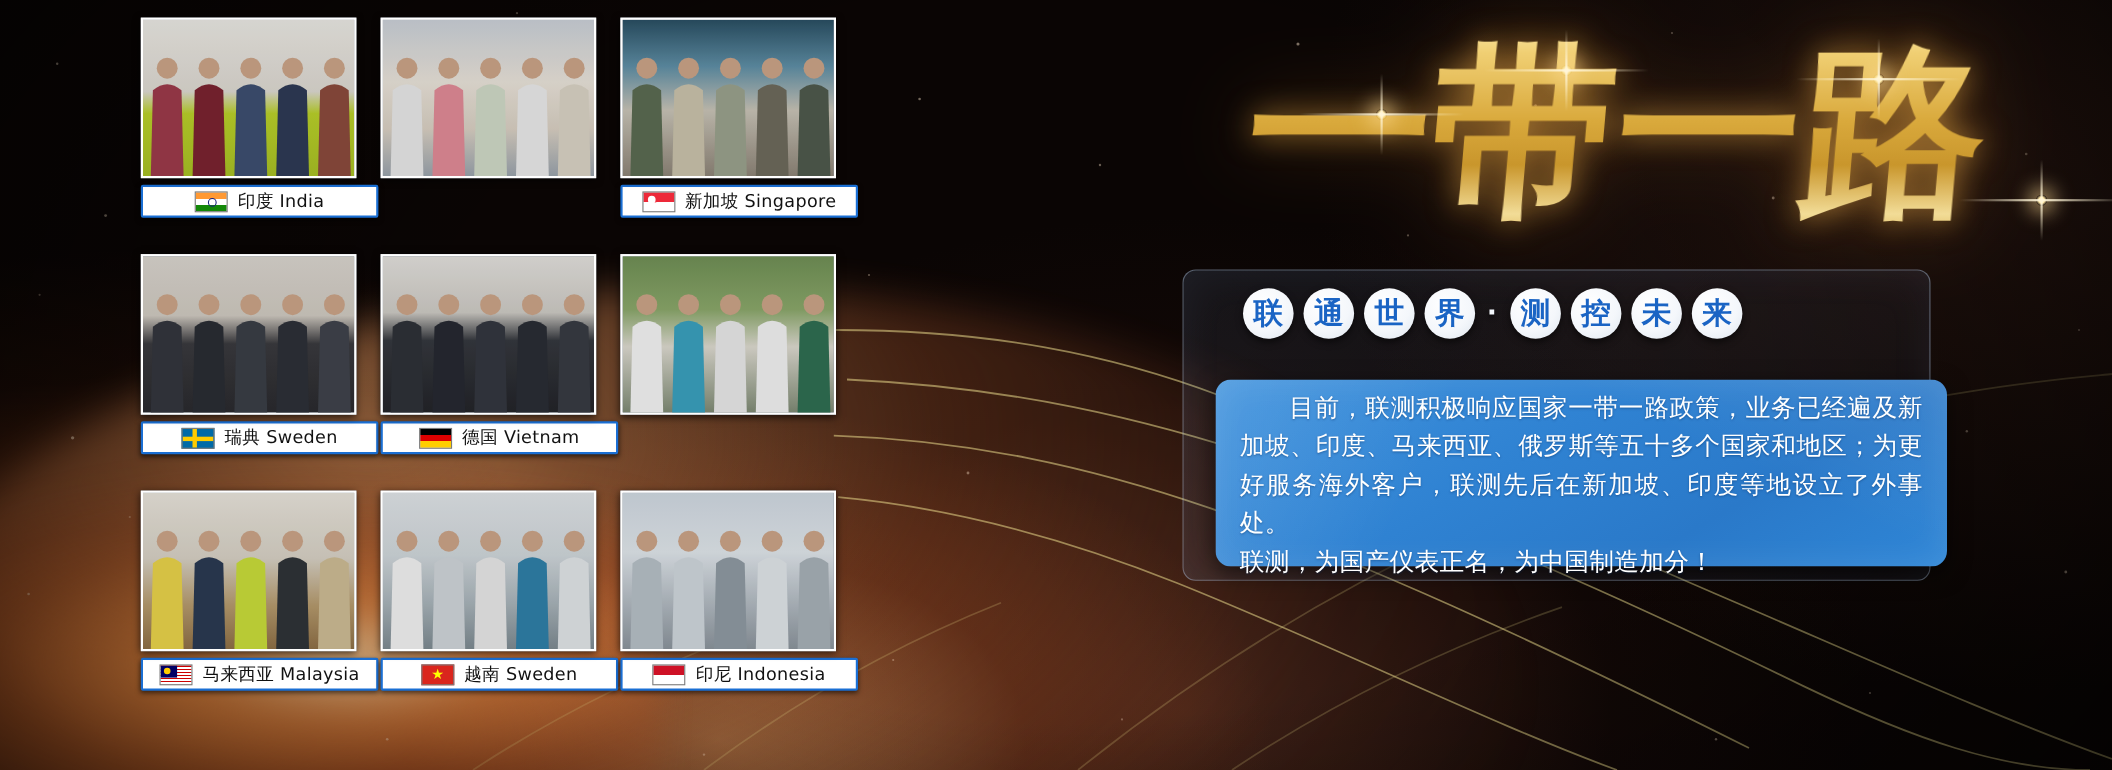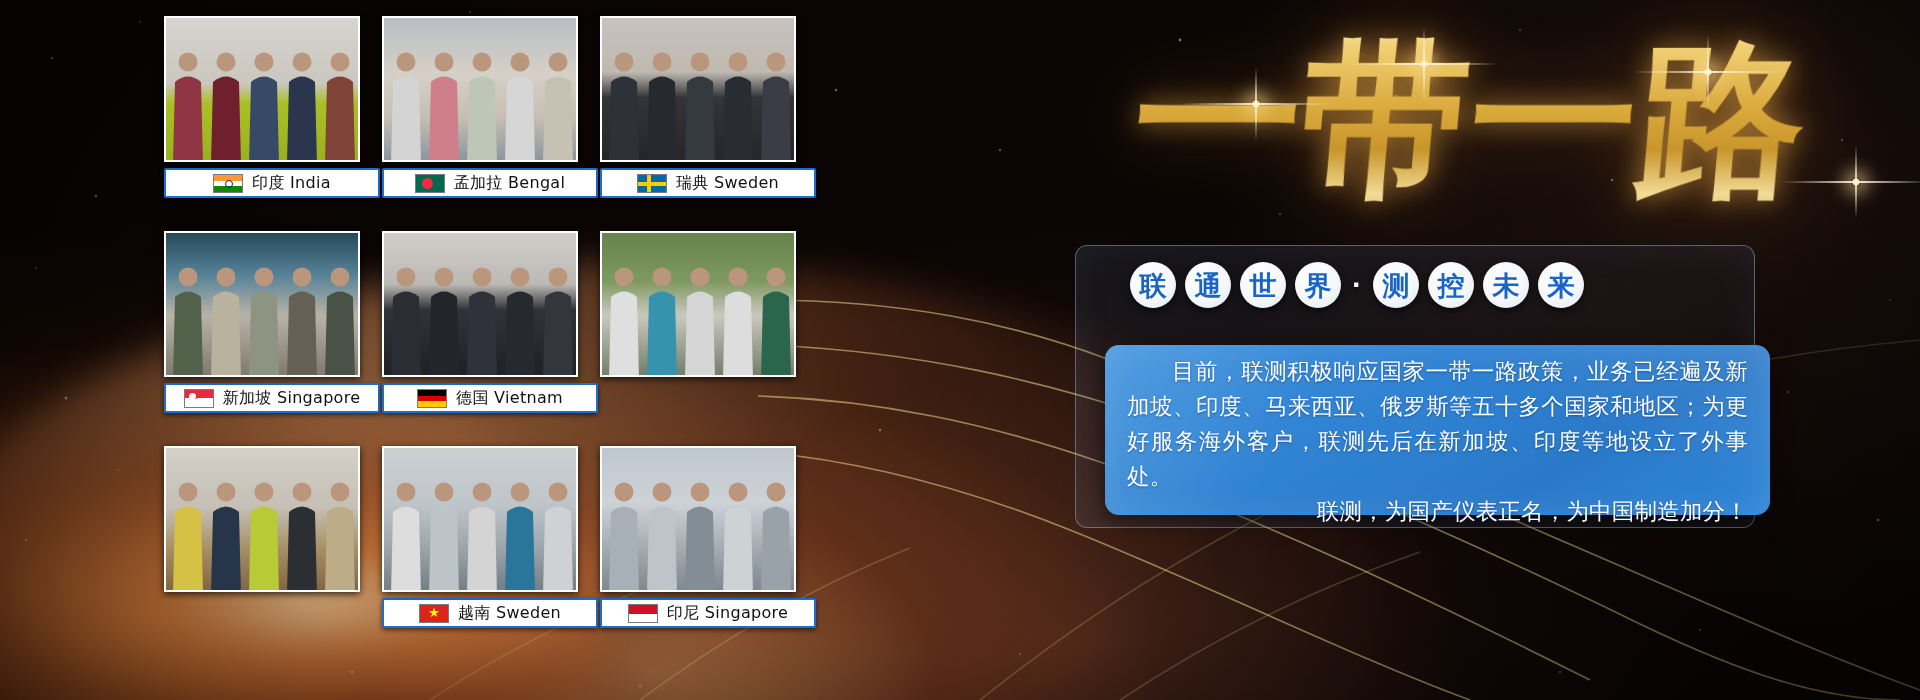--- a/index.html
+++ b/index.html
@@ -48,21 +48,21 @@
   .bg-net path.faint{ stroke-opacity:.22; }
 
   
   .grid{
     position:absolute; left:128px; top:16px;
     display:grid;
     grid-template-columns:repeat(3,196px);
     grid-template-rows:repeat(3,185px);
     column-gap:22px; row-gap:30px;
   }
-  .cell{ position:relative; width:216px;margin-left:36px; }
+  .cell{ position:relative; width:216px; }
   .photo{
     width:196px; height:146px;
     border:2px solid #fff;
     box-shadow:0 2px 7px rgba(0,0,0,.75);
     overflow:hidden; position:relative;
     background:#7d8792;
   }
   .photo .ph-inner{ position:absolute; inset:0; }
   .label{
     margin-top:6px;
@@ -179,21 +179,21 @@
     color:#ffffff;
     font-size:22.5px;
     line-height:35px;
     text-align:justify;
     text-indent:2em;
     letter-spacing:.2px;
     font-family:"DejaVu Sans","Liberation Sans",sans-serif;
     text-shadow:0 1px 2px rgba(0,40,90,.45);
   }
   .panel-blue p.last{
-    text-align:right; text-indent:0;
+    text-align:left; text-indent:0;
   }
 </style>
 </head>
 <body>
 
 <div id="stage">
 
   <div class="bg-base"></div>
   <div class="bg-earth"></div>
   <div class="bg-glow-core"></div>
@@ -324,23 +324,41 @@
             <path d="M45,146 L47,64 Q60,53 73,64 L75,146 Z" fill="#e08a96"></path>
             <circle cx="98" cy="44" r="9.5" fill="#caa387"></circle>
             <path d="M83,146 L85,64 Q98,53 111,64 L113,146 Z" fill="#cfd8c6"></path>
             <circle cx="136" cy="44" r="9.5" fill="#caa387"></circle>
             <path d="M121,146 L123,64 Q136,53 149,64 L151,146 Z" fill="#e9e9e9"></path>
             <circle cx="174" cy="44" r="9.5" fill="#caa387"></circle>
             <path d="M159,146 L161,64 Q174,53 187,64 L189,146 Z" fill="#d8d2c4"></path>
             <rect x="0" y="0" width="196" height="146" fill="rgba(0,0,0,0.08)"></rect>
           </svg>
         </div>
-        <div class="label">
-          <span class="flag f-bengal"></span>
-          <span class="txt">孟加拉 Bengal</span>
+      </div>
+      <div class="cell">
+        <div class="photo">
+          <div class="ph-inner" style="background: linear-gradient(rgb(42, 79, 99) 0%, rgb(95, 143, 166) 30%, rgb(200, 195, 182) 58%, rgb(141, 132, 119) 100%);"></div>
+          <svg viewBox="0 0 196 146" width="196" height="146" style="position: absolute; inset: 0px;">
+            <circle cx="22" cy="44" r="9.5" fill="#caa387"></circle>
+            <path d="M7,146 L9,64 Q22,53 35,64 L37,146 Z" fill="#5b6b52"></path>
+            <circle cx="60" cy="44" r="9.5" fill="#caa387"></circle>
+            <path d="M45,146 L47,64 Q60,53 73,64 L75,146 Z" fill="#c9c2ab"></path>
+            <circle cx="98" cy="44" r="9.5" fill="#caa387"></circle>
+            <path d="M83,146 L85,64 Q98,53 111,64 L113,146 Z" fill="#9aa18c"></path>
+            <circle cx="136" cy="44" r="9.5" fill="#caa387"></circle>
+            <path d="M121,146 L123,64 Q136,53 149,64 L151,146 Z" fill="#6d6a5c"></path>
+            <circle cx="174" cy="44" r="9.5" fill="#caa387"></circle>
+            <path d="M159,146 L161,64 Q174,53 187,64 L189,146 Z" fill="#4f5a4c"></path>
+            <rect x="0" y="0" width="196" height="146" fill="rgba(0,0,0,0.08)"></rect>
+          </svg>
+        </div>
+        <div class="label">
+          <span class="flag f-singapore"></span>
+          <span class="txt">新加坡 Singapore</span>
         </div>
       </div>
       <div class="cell">
         <div class="photo">
           <div class="ph-inner" style="background: linear-gradient(rgb(216, 212, 205) 0%, rgb(207, 201, 192) 38%, rgb(58, 58, 62) 56%, rgb(42, 42, 46) 100%);"></div>
           <svg viewBox="0 0 196 146" width="196" height="146" style="position: absolute; inset: 0px;">
             <circle cx="22" cy="44" r="9.5" fill="#caa387"></circle>
             <path d="M7,146 L9,64 Q22,53 35,64 L37,146 Z" fill="#33363d"></path>
             <circle cx="60" cy="44" r="9.5" fill="#caa387"></circle>
             <path d="M45,146 L47,64 Q60,53 73,64 L75,146 Z" fill="#2a2d34"></path>
@@ -353,42 +371,20 @@
             <rect x="0" y="0" width="196" height="146" fill="rgba(0,0,0,0.08)"></rect>
           </svg>
         </div>
         <div class="label">
           <span class="flag f-sweden"></span>
           <span class="txt">瑞典 Sweden</span>
         </div>
       </div>
       <div class="cell">
         <div class="photo">
-          <div class="ph-inner" style="background: linear-gradient(rgb(42, 79, 99) 0%, rgb(95, 143, 166) 30%, rgb(200, 195, 182) 58%, rgb(141, 132, 119) 100%);"></div>
-          <svg viewBox="0 0 196 146" width="196" height="146" style="position: absolute; inset: 0px;">
-            <circle cx="22" cy="44" r="9.5" fill="#caa387"></circle>
-            <path d="M7,146 L9,64 Q22,53 35,64 L37,146 Z" fill="#5b6b52"></path>
-            <circle cx="60" cy="44" r="9.5" fill="#caa387"></circle>
-            <path d="M45,146 L47,64 Q60,53 73,64 L75,146 Z" fill="#c9c2ab"></path>
-            <circle cx="98" cy="44" r="9.5" fill="#caa387"></circle>
-            <path d="M83,146 L85,64 Q98,53 111,64 L113,146 Z" fill="#9aa18c"></path>
-            <circle cx="136" cy="44" r="9.5" fill="#caa387"></circle>
-            <path d="M121,146 L123,64 Q136,53 149,64 L151,146 Z" fill="#6d6a5c"></path>
-            <circle cx="174" cy="44" r="9.5" fill="#caa387"></circle>
-            <path d="M159,146 L161,64 Q174,53 187,64 L189,146 Z" fill="#4f5a4c"></path>
-            <rect x="0" y="0" width="196" height="146" fill="rgba(0,0,0,0.08)"></rect>
-          </svg>
-        </div>
-        <div class="label">
-          <span class="flag f-singapore"></span>
-          <span class="txt">新加坡 Singapore</span>
-        </div>
-      </div>
-      <div class="cell">
-        <div class="photo">
           <div class="ph-inner" style="background: linear-gradient(rgb(226, 224, 220) 0%, rgb(205, 202, 196) 36%, rgb(53, 56, 62) 54%, rgb(35, 36, 41) 100%);"></div>
           <svg viewBox="0 0 196 146" width="196" height="146" style="position: absolute; inset: 0px;">
             <circle cx="22" cy="44" r="9.5" fill="#caa387"></circle>
             <path d="M7,146 L9,64 Q22,53 35,64 L37,146 Z" fill="#2e3138"></path>
             <circle cx="60" cy="44" r="9.5" fill="#caa387"></circle>
             <path d="M45,146 L47,64 Q60,53 73,64 L75,146 Z" fill="#262931"></path>
             <circle cx="98" cy="44" r="9.5" fill="#caa387"></circle>
             <path d="M83,146 L85,64 Q98,53 111,64 L113,146 Z" fill="#34373f"></path>
             <circle cx="136" cy="44" r="9.5" fill="#caa387"></circle>
             <path d="M121,146 L123,64 Q136,53 149,64 L151,146 Z" fill="#2a2d35"></path>
@@ -430,20 +426,24 @@
             <path d="M45,146 L47,64 Q60,53 73,64 L75,146 Z" fill="#2b3a52"></path>
             <circle cx="98" cy="44" r="9.5" fill="#caa387"></circle>
             <path d="M83,146 L85,64 Q98,53 111,64 L113,146 Z" fill="#c8dc3a"></path>
             <circle cx="136" cy="44" r="9.5" fill="#caa387"></circle>
             <path d="M121,146 L123,64 Q136,53 149,64 L151,146 Z" fill="#2f3338"></path>
             <circle cx="174" cy="44" r="9.5" fill="#caa387"></circle>
             <path d="M159,146 L161,64 Q174,53 187,64 L189,146 Z" fill="#cdbb94"></path>
             <rect x="0" y="0" width="196" height="146" fill="rgba(0,0,0,0.08)"></rect>
           </svg>
         </div>
+        <div class="label">
+          <span class="flag f-malaysia"></span>
+          <span class="txt">马来西亚 Malaysia</span>
+        </div>
       </div>
       <div class="cell">
         <div class="photo">
           <div class="ph-inner" style="background: linear-gradient(rgb(223, 227, 230) 0%, rgb(207, 214, 218) 40%, rgb(169, 180, 186) 70%, rgb(125, 138, 145) 100%);"></div>
           <svg viewBox="0 0 196 146" width="196" height="146" style="position: absolute; inset: 0px;">
             <circle cx="22" cy="44" r="9.5" fill="#caa387"></circle>
             <path d="M7,146 L9,64 Q22,53 35,64 L37,146 Z" fill="#f0f0f0"></path>
             <circle cx="60" cy="44" r="9.5" fill="#caa387"></circle>
             <path d="M45,146 L47,64 Q60,53 73,64 L75,146 Z" fill="#cfd4d8"></path>
             <circle cx="98" cy="44" r="9.5" fill="#caa387"></circle>
@@ -472,18 +472,18 @@
             <path d="M83,146 L85,64 Q98,53 111,64 L113,146 Z" fill="#8f9aa2"></path>
             <circle cx="136" cy="44" r="9.5" fill="#caa387"></circle>
             <path d="M121,146 L123,64 Q136,53 149,64 L151,146 Z" fill="#dfe4e8"></path>
             <circle cx="174" cy="44" r="9.5" fill="#caa387"></circle>
             <path d="M159,146 L161,64 Q174,53 187,64 L189,146 Z" fill="#a7b0b7"></path>
             <rect x="0" y="0" width="196" height="146" fill="rgba(0,0,0,0.08)"></rect>
           </svg>
         </div>
         <div class="label">
           <span class="flag f-indonesia"></span>
-          <span class="txt">印尼 Singapore</span>
+          <span class="txt">印尼 Indonesia</span>
         </div>
       </div>
     </div>
 
 </div>
 
 </body></html>

